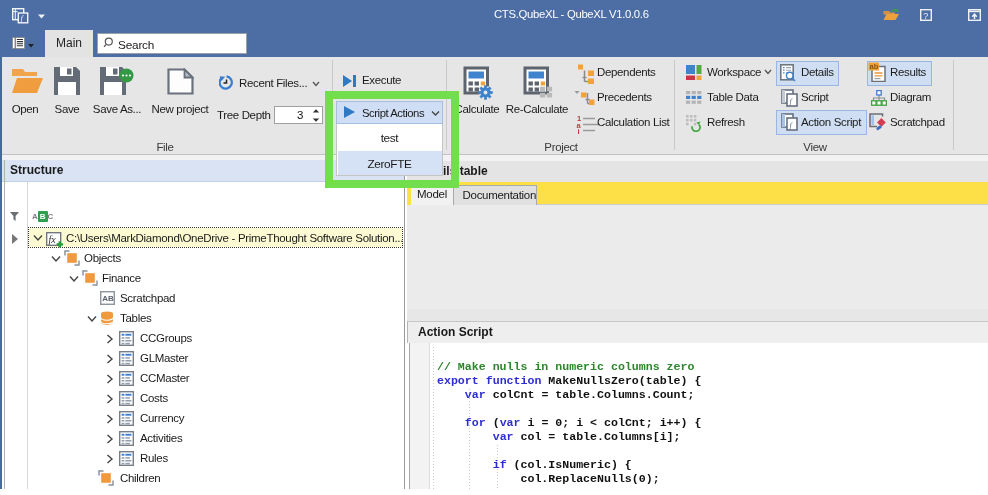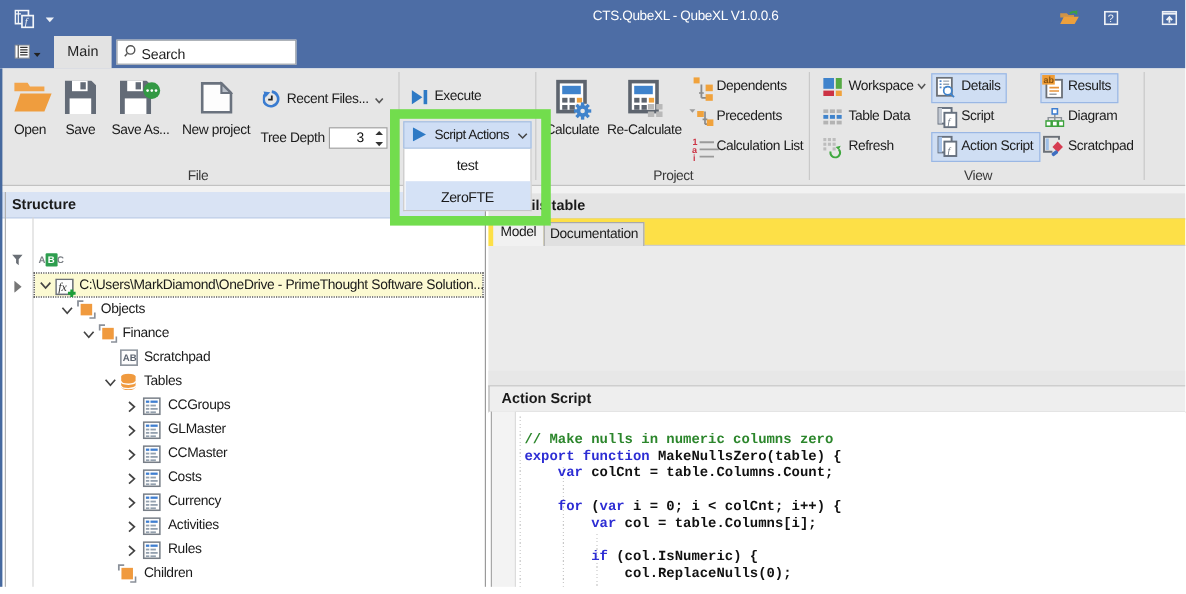--- a/index.html
+++ b/index.html
@@ -24,21 +24,21 @@
 #structhdr span{position:absolute;left:10px;top:3px;font-weight:bold;font-size:12px;color:#1a1a1a}
 #deschdr{position:absolute;left:5px;top:181px;width:398px;height:25px;background:#f2f2f2;border-bottom:1px solid #cfcfcf}
 #deschdr span{position:absolute;left:25px;top:5px;font-size:12px;color:#8a8a8a}
 #treearea{position:absolute;left:5px;top:206px;width:398px;height:283px;background:#fff}
 .gutline{position:absolute;left:27px;top:181px;width:1px;height:308px;background:#d7d7d7}
 .trow{position:absolute;font-size:11.5px;letter-spacing:-0.3px;color:#1a1a1a;white-space:nowrap}
 #dethdr{position:absolute;left:407px;top:161px;width:581px;height:21px;background:#e4e4e4;border-bottom:1px solid #bdbdbd}
 #dethdr span{position:absolute;left:10px;top:3px;font-weight:bold;font-size:12px;color:#1a1a1a}
 #tabrow{position:absolute;left:407px;top:182px;width:581px;height:23px;background:#fde047}
 #modeltab{position:absolute;left:4px;top:2px;width:42px;height:21px;background:#f1f1f1;font-size:11.5px;letter-spacing:-0.3px;text-align:center;line-height:21px;color:#1a1a1a}
-#doctab{position:absolute;left:46px;top:3px;width:82px;height:20px;background:#e0e0e0;border:1px solid #a9a9a9;font-size:11.5px;letter-spacing:-0.3px;text-align:center;line-height:19px;color:#1a1a1a}
+#doctab{position:absolute;left:46px;top:3px;width:82px;height:20px;background:#e0e0e0;border:1px solid #a9a9a9;font-size:11.5px;letter-spacing:-0.3px;text-align:right;line-height:19px;color:#1a1a1a}
 #modelbody{position:absolute;left:410px;top:205px;width:574px;height:103px;background:#f1f1f1;border-left:1px solid #b4b4b4;border-right:1px solid #b4b4b4;border-bottom:1px solid #b4b4b4}
 #nameinput{position:absolute;left:49px;top:6px;width:522px;height:19px;background:#fff;border:1px solid #c4c4c4;border-bottom:1px solid #8a8a8a;border-radius:1px}
 #midgap{position:absolute;left:407px;top:309px;width:581px;height:12px;background:#e7e7e7}
 #ashdr{position:absolute;left:407px;top:321px;width:580px;height:21px;background:#eeeeee;border-bottom:1px solid #ababab;border-top:1px solid #c6c6c6;border-left:1px solid #b5b5b5}
 #ashdr span{position:absolute;left:10px;top:3px;font-weight:bold;font-size:12px;color:#1a1a1a}
 #codearea{position:absolute;left:407px;top:343px;width:581px;height:146px;background:#fff}
 #codegutter{position:absolute;left:2px;top:0;width:19px;height:146px;background:#f3f3f3;border-right:1px solid #dcdcdc;border-left:1px solid #a8a8a8}
 #code{position:absolute;left:30px;top:17px;font-family:"Liberation Mono",monospace;font-size:11.6px;line-height:14px;white-space:pre;color:#111;font-weight:bold}
 .kw{color:#2d2dd4}.cm{color:#2c862c}
 .guide{position:absolute;width:1px;background-image:repeating-linear-gradient(to bottom,#c9c9c9 0 1px,transparent 1px 3px)}

